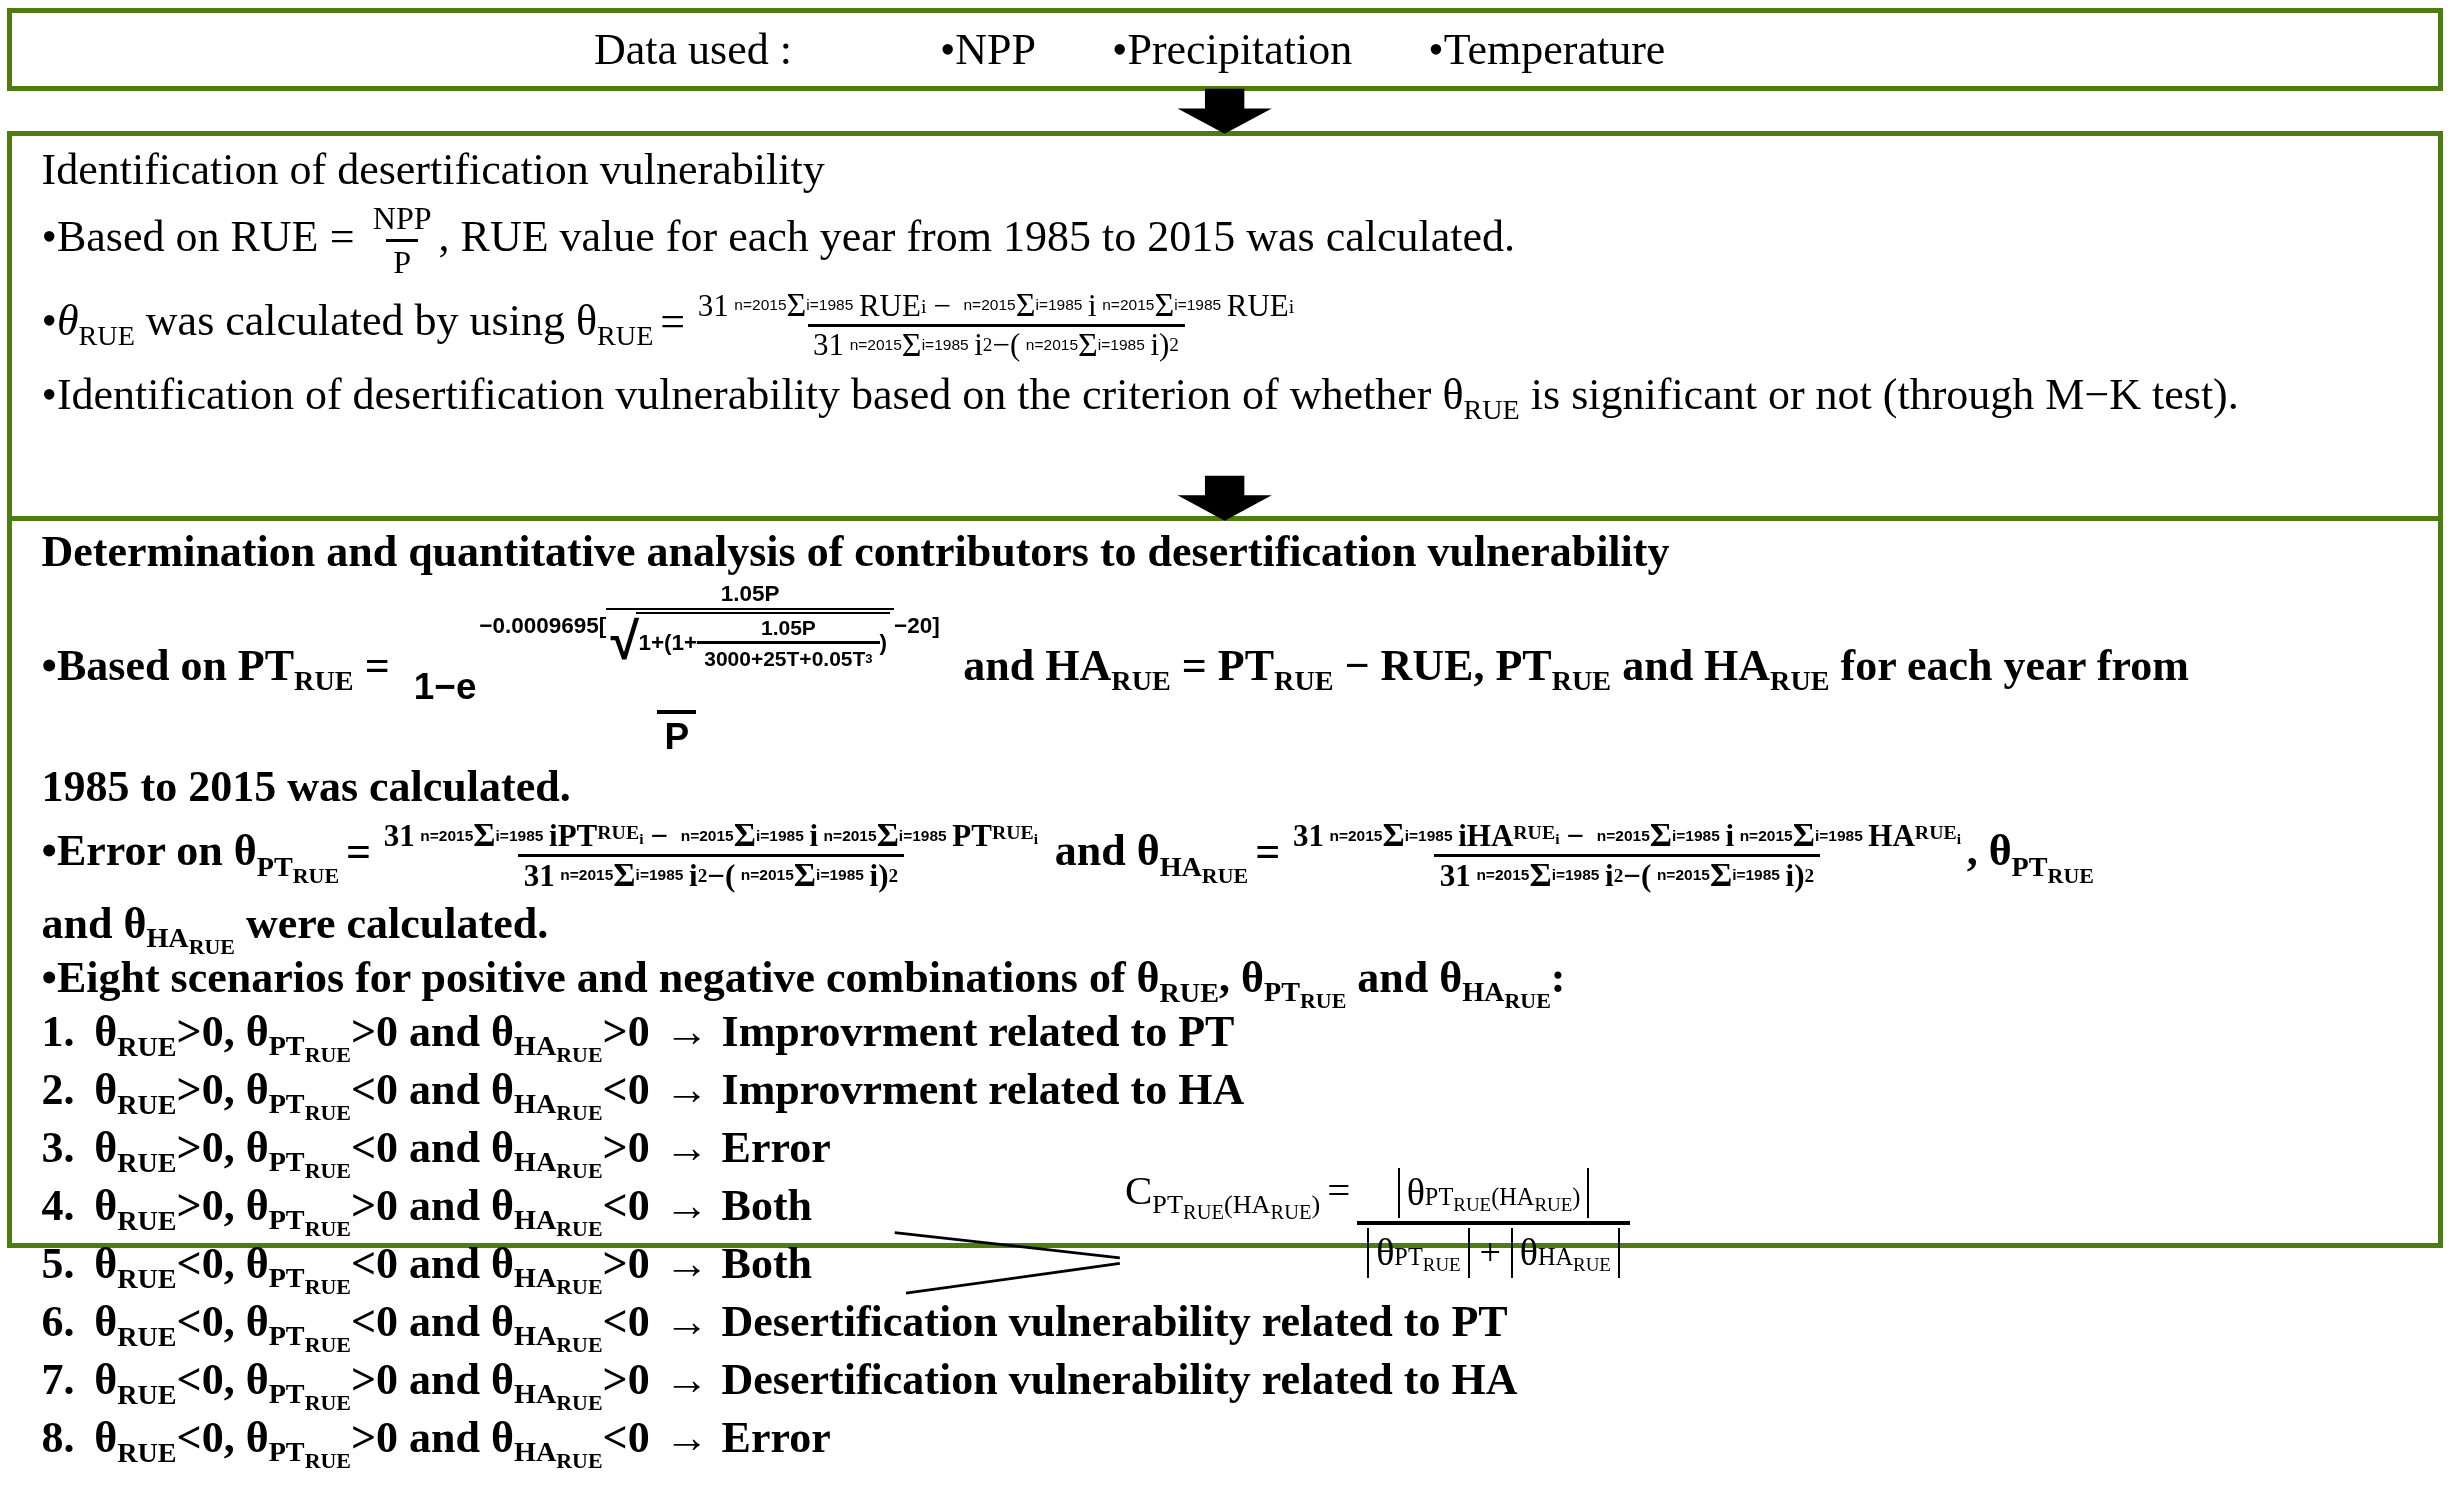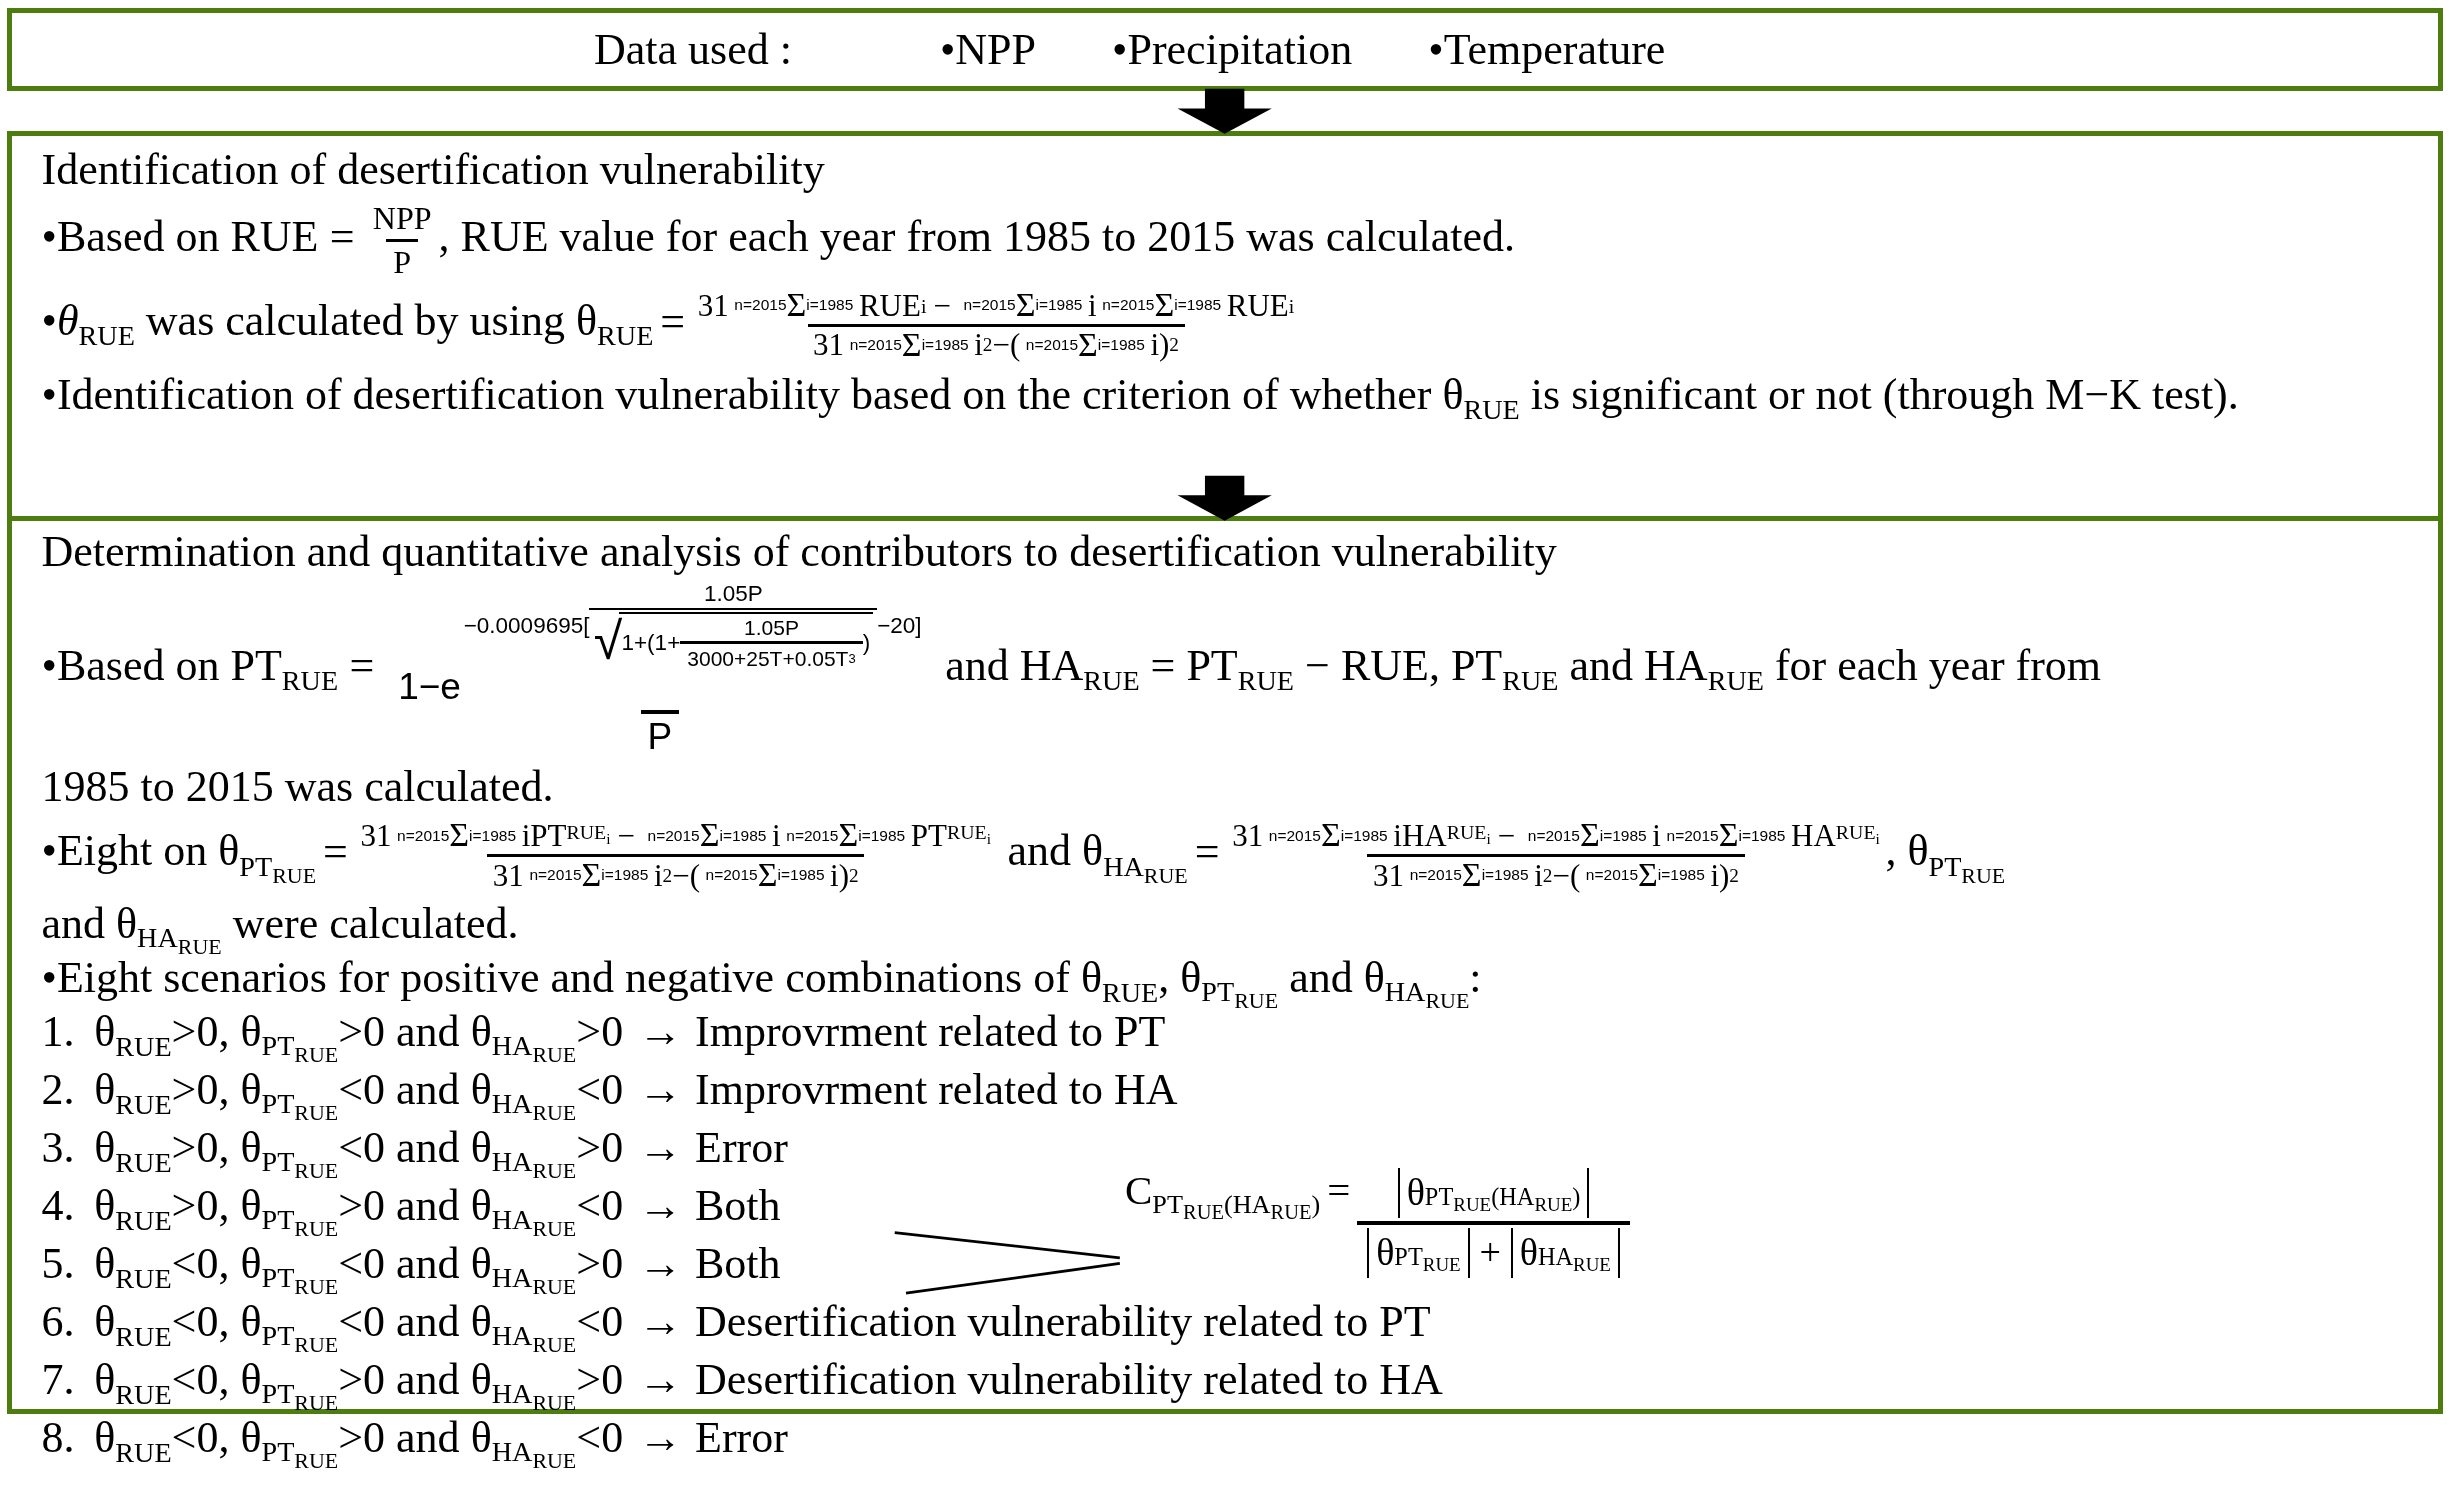--- a/index.html
+++ b/index.html
@@ -8,21 +8,21 @@
     background:#ffffff; color:#000;
     font-family:"Liberation Serif", serif; font-size:44px; line-height:1.1;
   }
   .box {
     position:absolute; box-sizing:border-box; background:#fff;
     border:5px solid #4d7c0f; padding:2.8px 29.5px;
   }
   #box1 { left:7px;  top:8.4px;  width:2436px; height:83px;
           display:flex; align-items:center; padding-left:582px; }
   #box2 { left:7px;  top:131px; width:2436px; height:393px; }
-  #box3 { left:7px;  top:516px; width:2436px; height:898px; }
+  #box3 { left:7px;  top:516px; width:2436px; height:732px;font-weight:bold; }
 
   .dlabel { margin-right:148px; }
   .ditem  { margin-right:76px; white-space:pre; }
 
   .line { white-space:nowrap; margin:5.6px 0; }
   #box2 .line { margin:7px 0; }
   .tline { margin-top:4.2px; }
 
   sub { font-size:0.64em; line-height:0; }
   sub sub { font-size:0.78em; }
@@ -198,21 +198,21 @@
         </span>
         <span class="den">
             <span>P</span>
           </span>
       </span><span> and HA</span><sub>RUE</sub><span> = PT</span><sub>RUE</sub><span> − RUE,  PT</span><sub>RUE</sub><span> and HA</span><sub>RUE</sub><span> for each year from</span>
     </div>
 
     <div class="line"><span>1985 to 2015 was calculated.</span></div>
 
     <div class="line">
-      <span>•</span><span>Eight on </span><span>θ</span><sub><span>PT</span><sub>RUE</sub></sub><span class="eqn">=</span><span class="frac mfrac">
+      <span>•</span><span>Error on </span><span>θ</span><sub><span>PT</span><sub>RUE</sub></sub><span class="eqn">=</span><span class="frac mfrac">
         <span class="num">
           <span class="mtok">31</span>
             <span class="sum">
               <span class="slim">n=2015</span>
               <span class="sig">Σ</span>
               <span class="slim">i=1985</span>
             </span>
             <span class="mtok">i</span>
             <span class="mtok">PT</span>
             <sub><span>RUE</span><sub>i</sub></sub>

